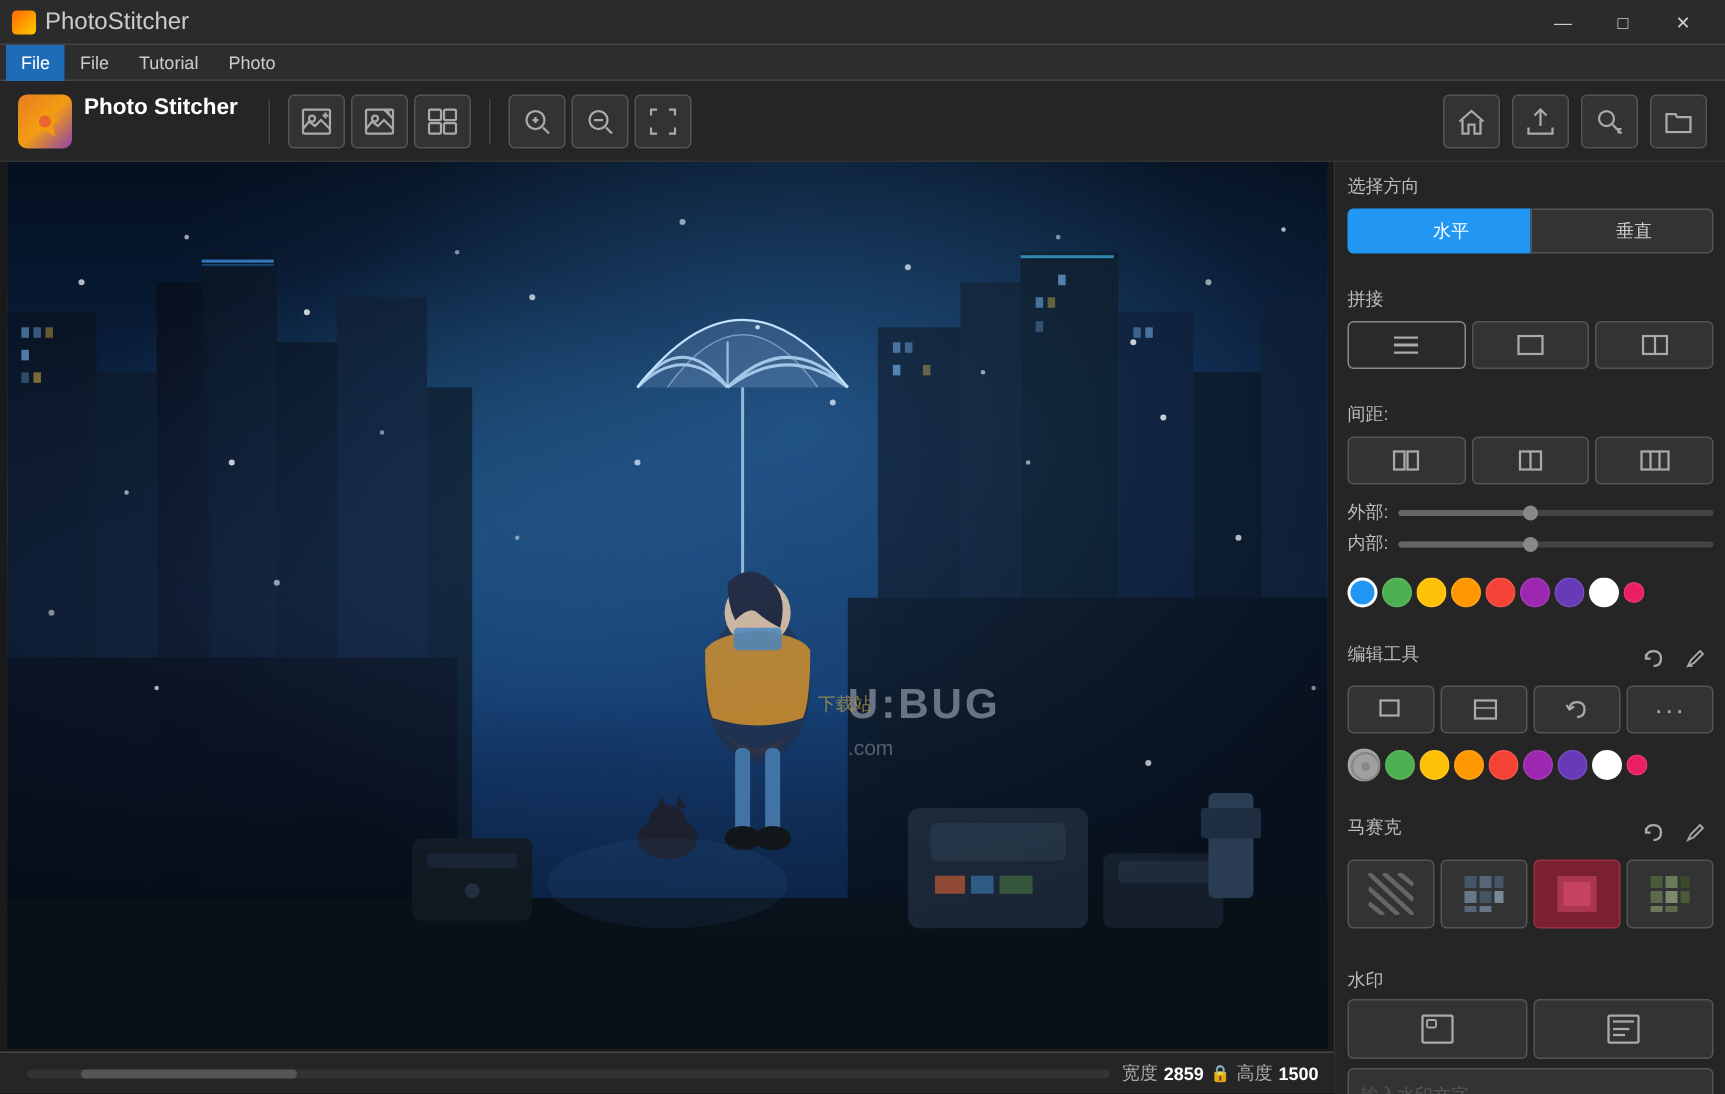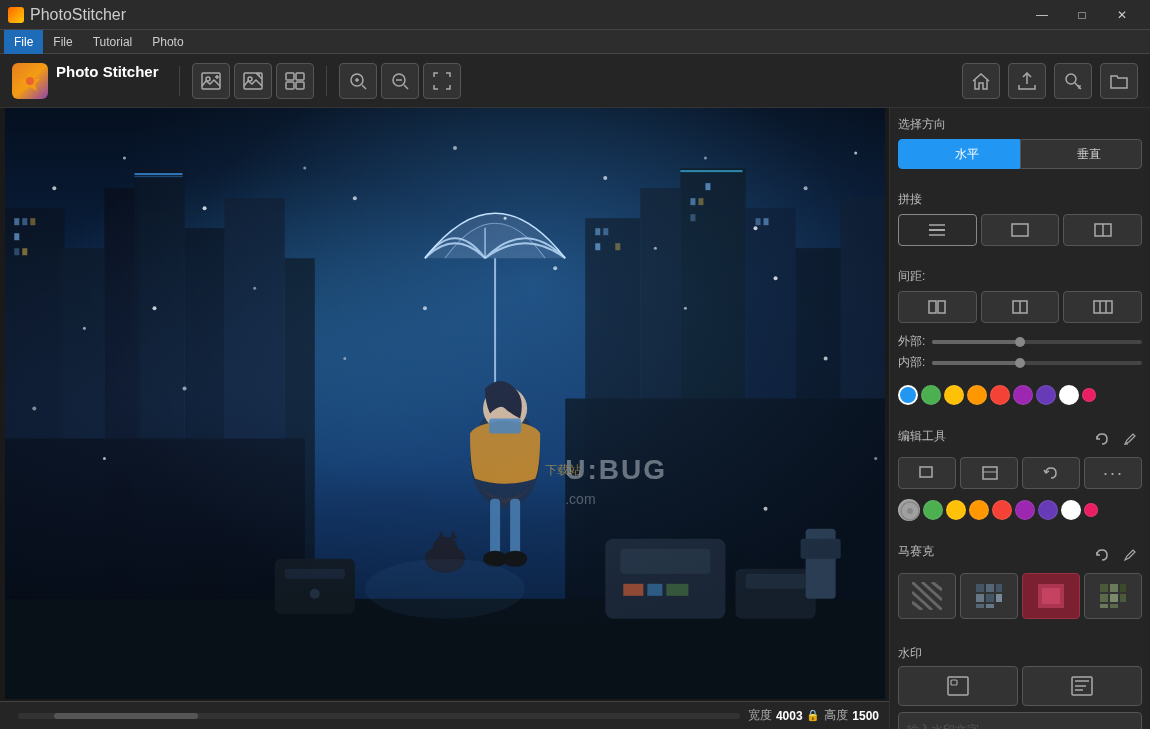--- a/index.html
+++ b/index.html
@@ -445,21 +445,21 @@
 
       <div class="ue-watermark"></div>
     </div>
 
     <div id="status-bar">
       <div id="scrollbar-h">
         <div id="scrollbar-thumb"></div>
       </div>
       <div id="status-info">
         <span>宽度</span>
-        <span style="color:#fff;font-weight:bold;">4003</span>
+        <span style="color:#fff;font-weight:bold;">2859</span>
         <span style="font-size:11px;">🔒</span>
         <span>高度</span>
         <span style="color:#fff;font-weight:bold;">1500</span>
       </div>
     </div>
   </div>
 
   <div id="right-panel">
 
     <div class="panel-section">

